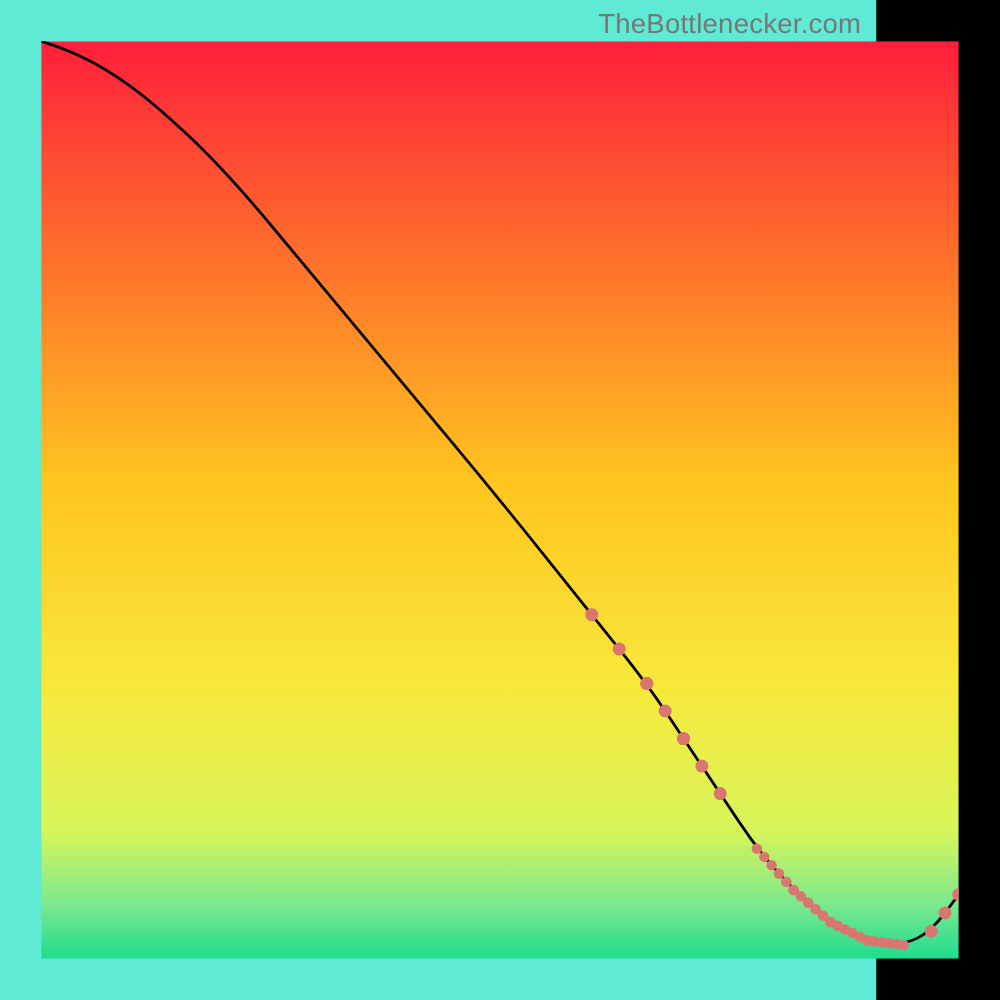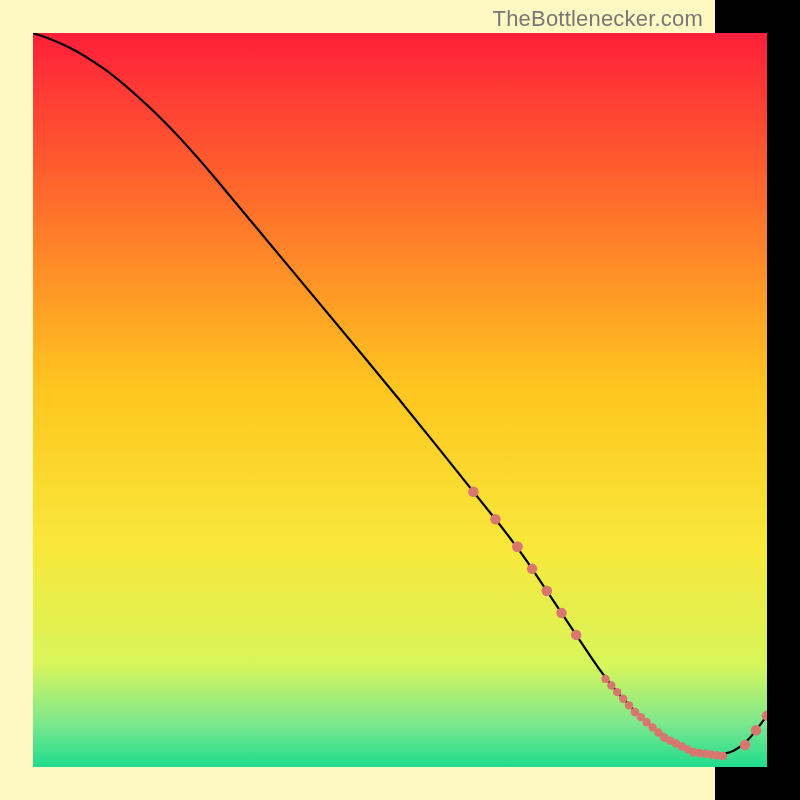--- a/index.html
+++ b/index.html
@@ -8,22 +8,21 @@
     width: 800px;
     height: 800px;
     background: #000;
     overflow: hidden;
     font-family: Arial, Helvetica, sans-serif;
   }
   .stage {
     position: relative;
     width: 701px;
     height: 800px;
-    background: #fef9c3;
-    padding-left: 14px;
+    background: #5eead4;
   }
   .attribution {
     position: absolute;
     top: 6px;
     right: 12px;
     color: #777;
     font-size: 22px;
     letter-spacing: 0.2px;
     user-select: none;
   }

